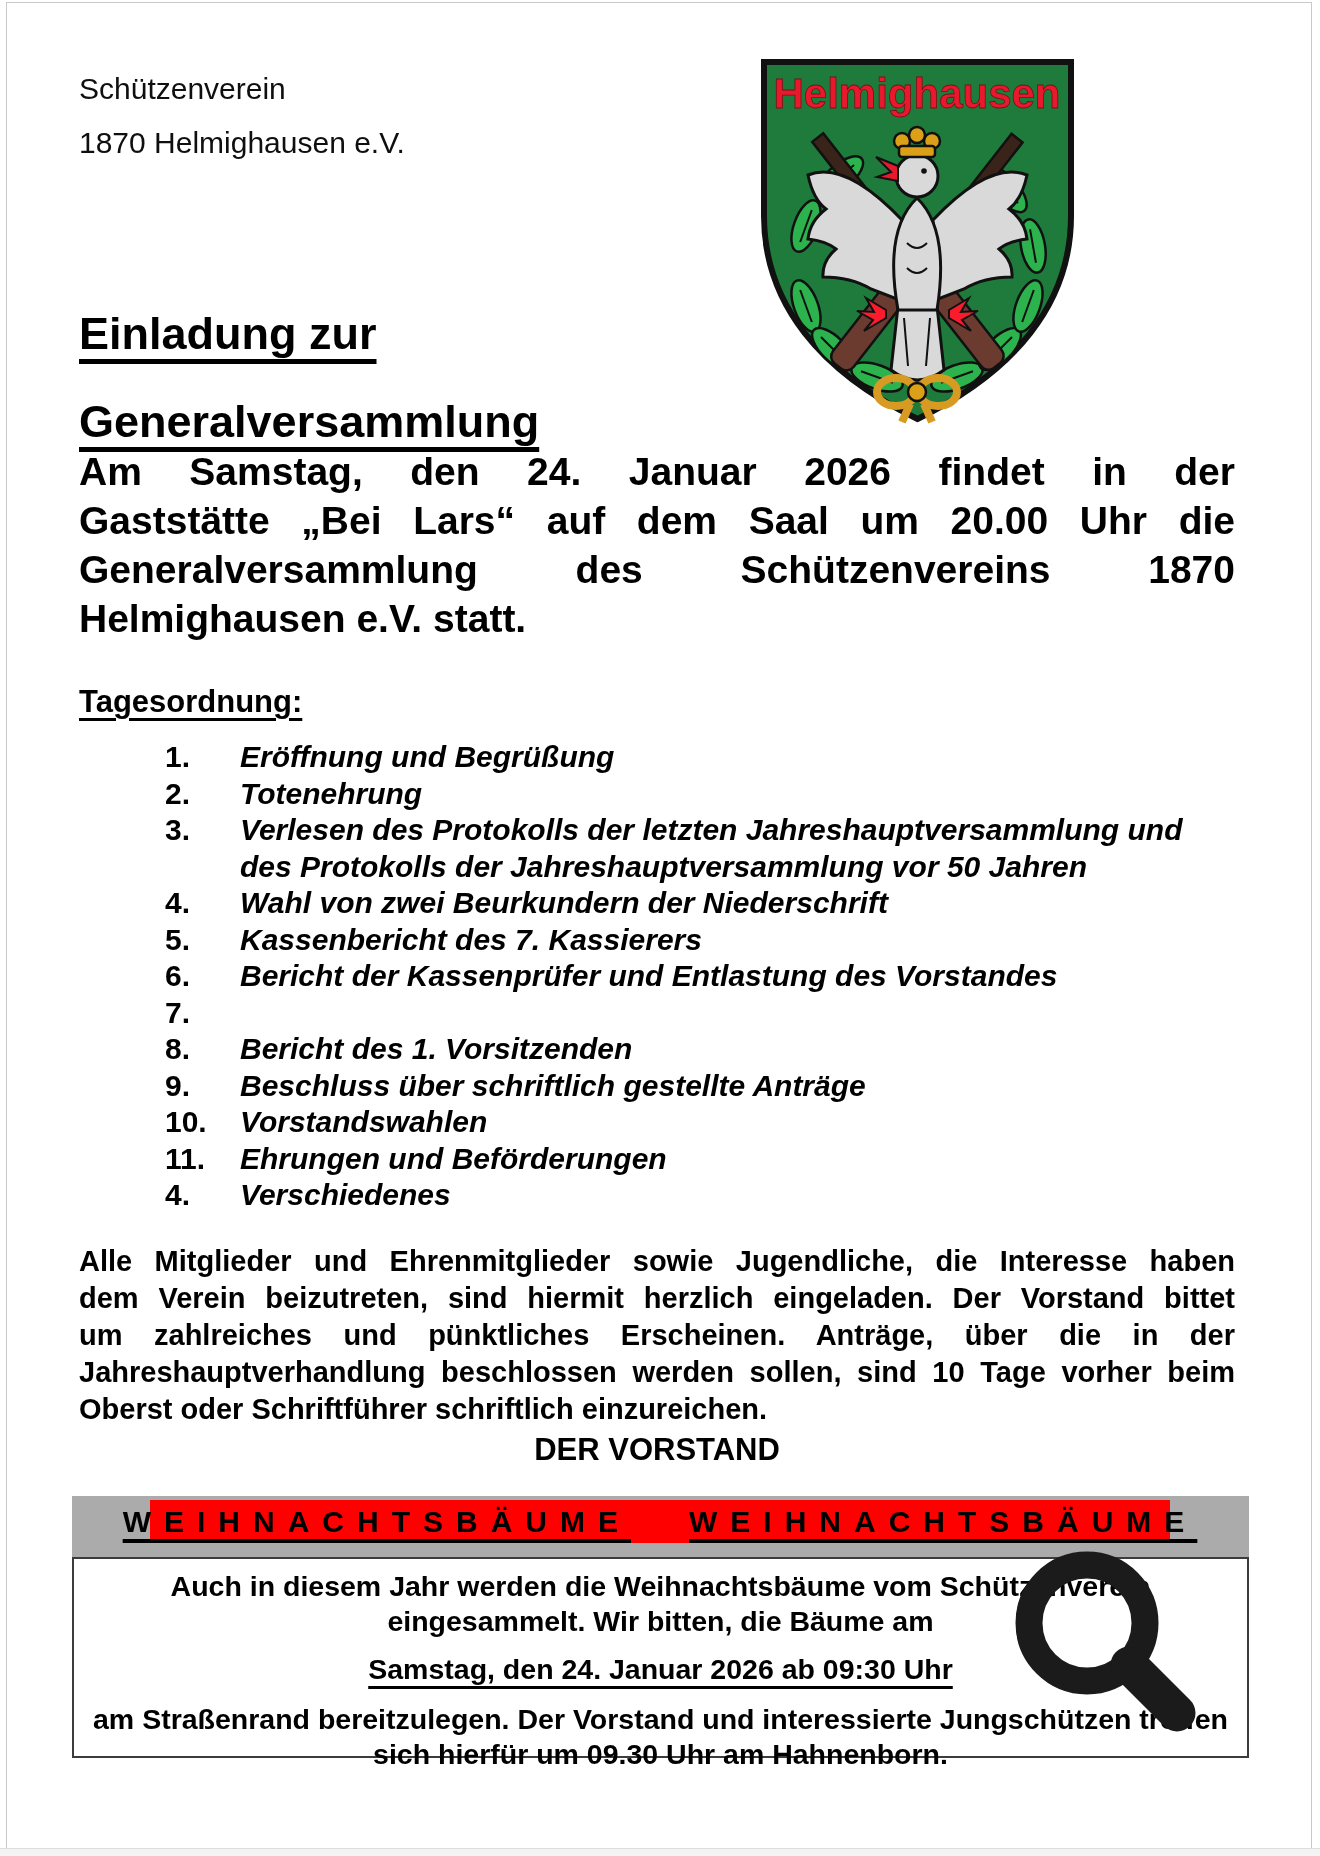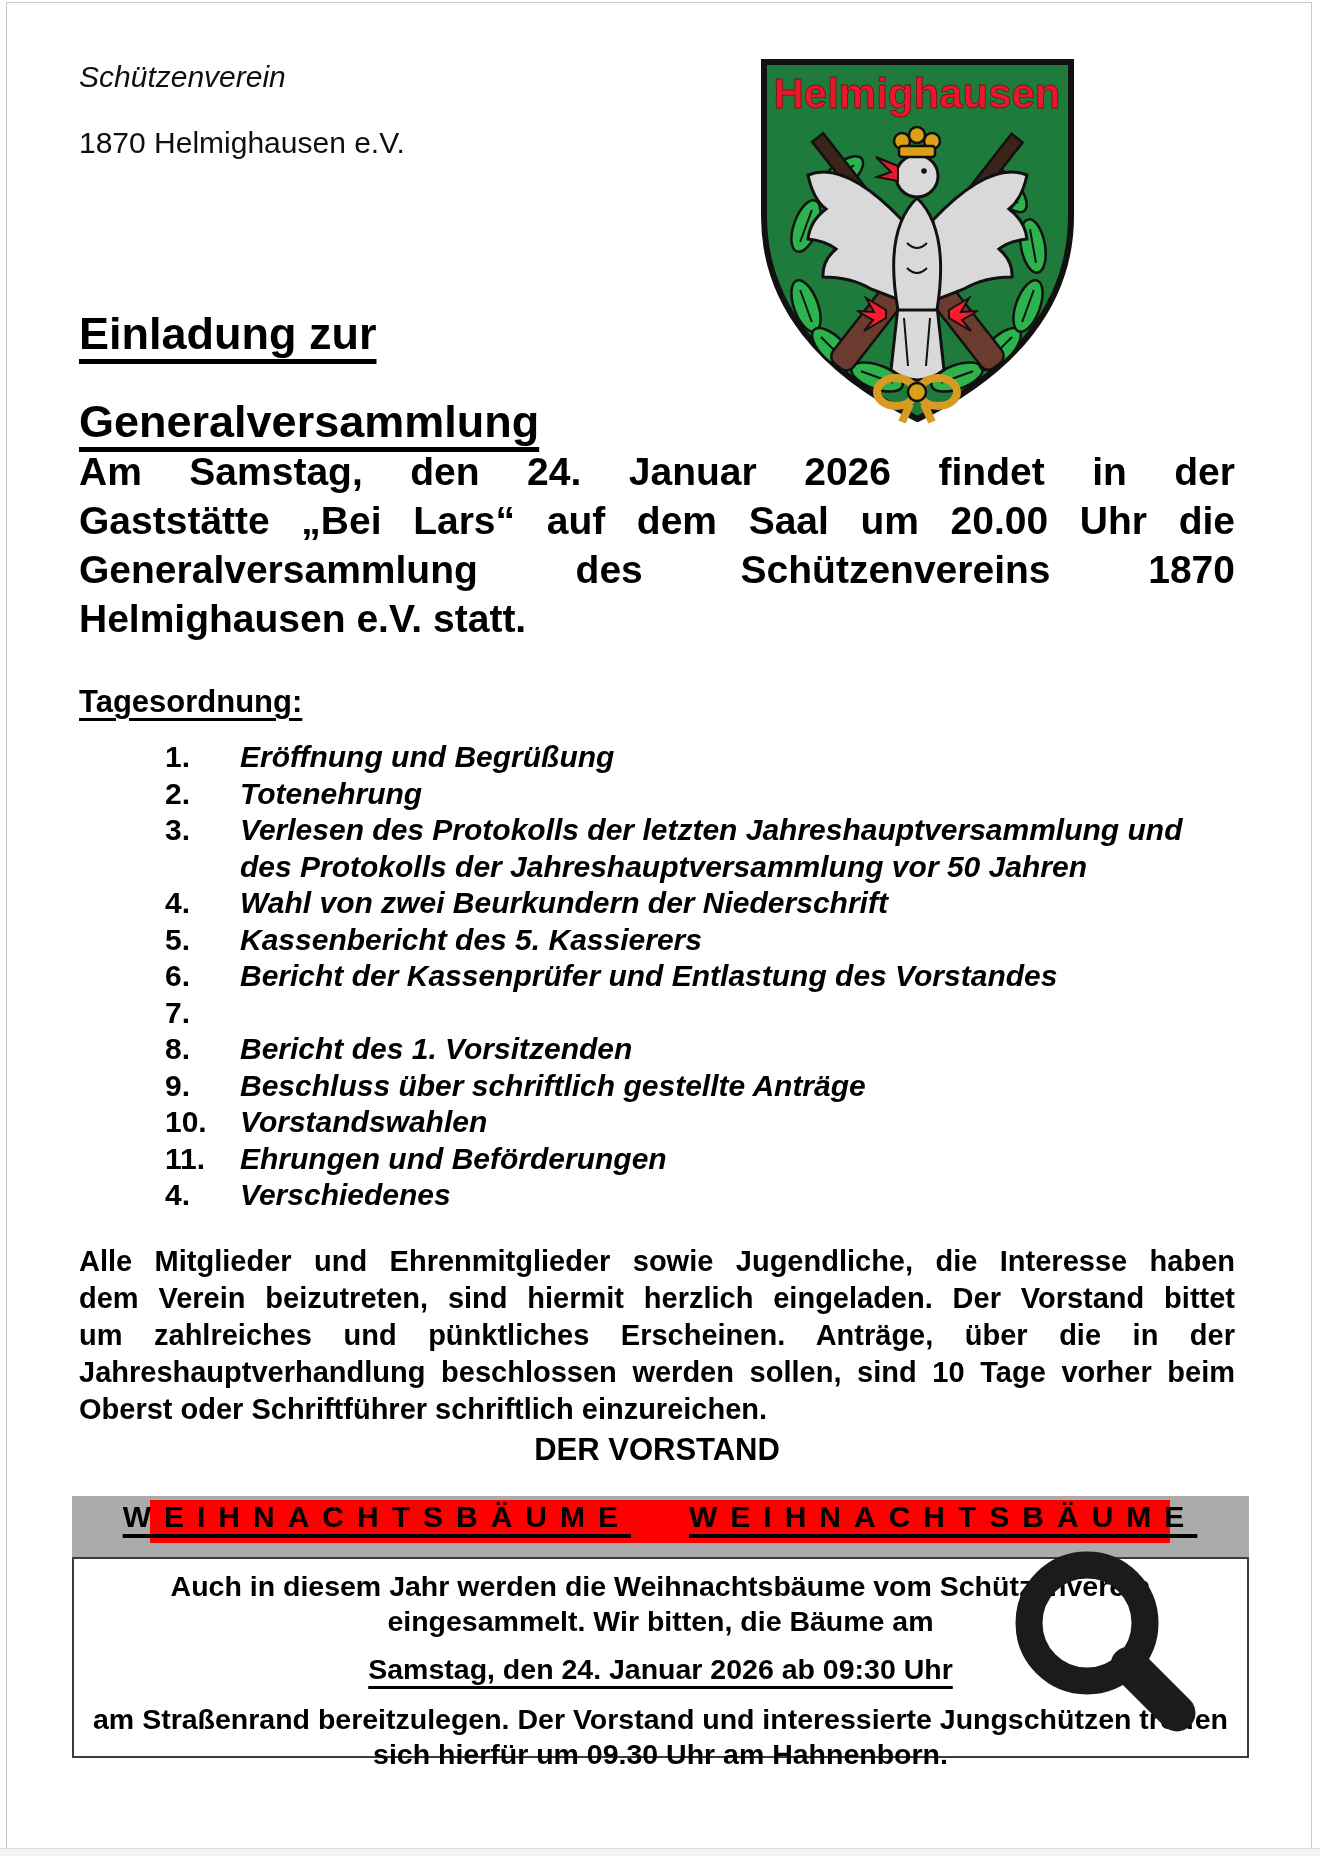--- a/index.html
+++ b/index.html
@@ -15,37 +15,37 @@
   }
   *{margin:0;padding:0;box-sizing:border-box;}
   html,body{width:1320px;height:1856px;background:#fff;overflow:hidden;
     font-family:"Liberation Sans",sans-serif;color:var(--ink);}
   .page{position:absolute;left:6px;top:2px;width:1306px;height:1846px;
     background:#fff;border:1px solid #c9c9c9;border-bottom:none;}
   .bottom-strip{position:absolute;left:0;top:1848px;width:1320px;height:8px;
     background:#f3f3f3;border-top:1px solid #ddd;}
   .abs{position:absolute;}
   .org-line{left:79px;font-size:30px;font-weight:400;color:#0f0f0f;}
-  .org1{top:60px;font-style:italic;} .org2{top:126px;}
+  .org1{top:72px;} .org2{top:126px;}
   .doc-title{left:79px;font-size:45px;font-weight:700;
     text-decoration:underline;text-decoration-thickness:5px;text-underline-offset:10px;margin-top:24px;}
   .t1{top:284px;} .t2{top:372px;}
   .intro{left:79px;top:447px;width:1156px;font-size:39px;font-weight:700;line-height:49px;}
   .jline{text-align:justify;text-align-last:justify;white-space:nowrap;}
   .agenda-head{left:79px;top:684px;font-size:31px;font-weight:700;
     text-decoration:underline;text-decoration-thickness:3px;text-underline-offset:6px;}
   .agenda{left:0;top:739px;width:1235px;font-size:30px;font-weight:700;line-height:36.5px;}
   .agenda-row{display:flex;}
   .agenda-num{width:75px;margin-left:165px;flex:none;}
   .agenda-text{flex:1;font-style:italic;}
   .closing{left:79px;top:1243px;width:1156px;font-size:29px;font-weight:700;line-height:37px;}
   .signature{left:79px;top:1432px;width:1156px;text-align:center;font-size:31px;font-weight:700;}
   .gray-band{left:72px;top:1496px;width:1177px;height:61px;background:var(--band-gray);}
   .red-band{position:absolute;left:78px;top:4px;width:1020px;height:43px;background:var(--banner-red);
-    display:flex;justify-content:center;gap:58px;}
+    display:flex;align-items:center;justify-content:center;gap:58px;}
   .red-band span{font-size:30px;font-weight:700;letter-spacing:13px;color:#000;
     text-decoration:underline;text-decoration-thickness:4px;text-underline-offset:7px;white-space:nowrap;}
   .notice-box{left:72px;top:1557px;width:1177px;height:201px;background:#fff;
     border:2px solid #3c3c3c;padding:10px 18px 0 18px;text-align:center;
     font-size:28.5px;font-weight:700;line-height:35px;}
   .notice-date{display:inline-block;margin-top:13px;
     text-decoration:underline;text-decoration-thickness:3px;text-underline-offset:7px;}
   .notice-p2{margin-top:15px;}
   svg text{font-family:"Liberation Sans",sans-serif;}
 </style>
@@ -171,21 +171,21 @@
   <div class="agenda-row">
       <div class="agenda-num">3.</div>
       <div class="agenda-text">Verlesen des Protokolls der letzten Jahreshauptversammlung und des Protokolls der Jahreshauptversammlung vor 50 Jahren</div>
     </div>
   <div class="agenda-row">
       <div class="agenda-num">4.</div>
       <div class="agenda-text">Wahl von zwei Beurkundern der Niederschrift</div>
     </div>
   <div class="agenda-row">
       <div class="agenda-num">5.</div>
-      <div class="agenda-text">Kassenbericht des 5. Kassierers</div>
+      <div class="agenda-text">Kassenbericht des 7. Kassierers</div>
     </div>
   <div class="agenda-row">
       <div class="agenda-num">6.</div>
       <div class="agenda-text">Bericht der Kassenprüfer und Entlastung des Vorstandes</div>
     </div>
   <div class="agenda-row">
       <div class="agenda-num">7.</div>
     </div>
   <div class="agenda-row">
       <div class="agenda-num">8.</div>

